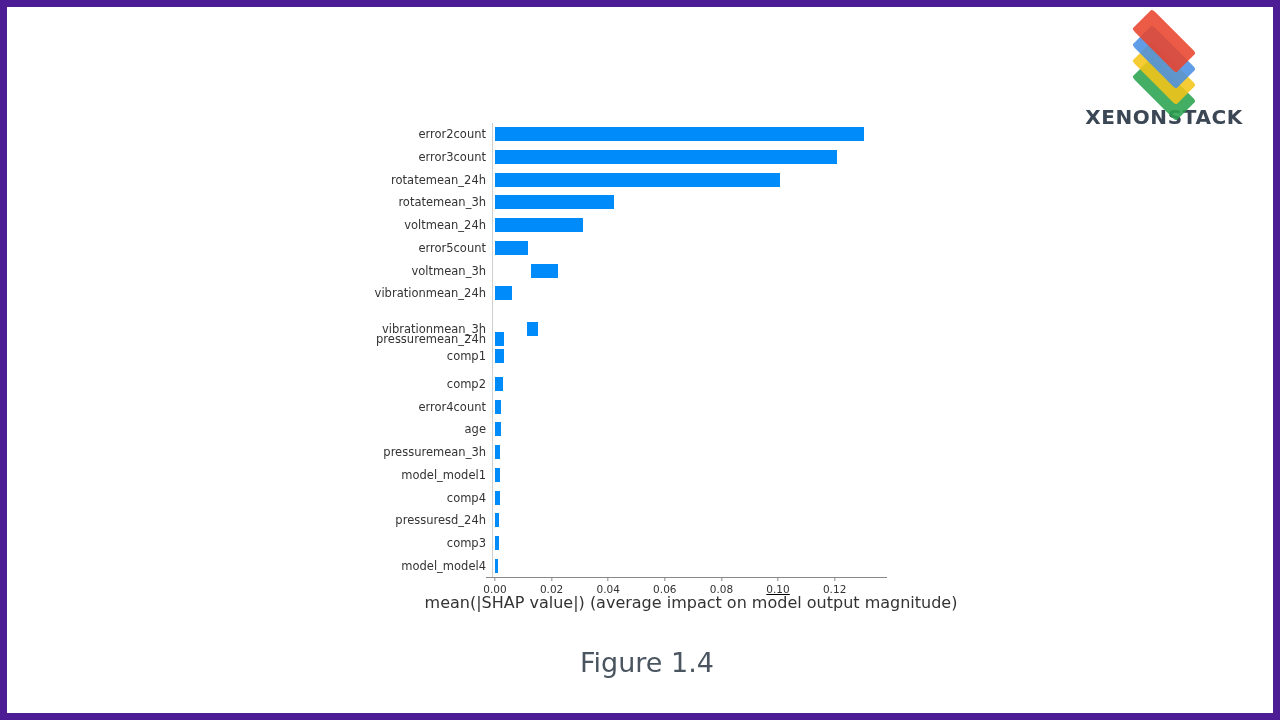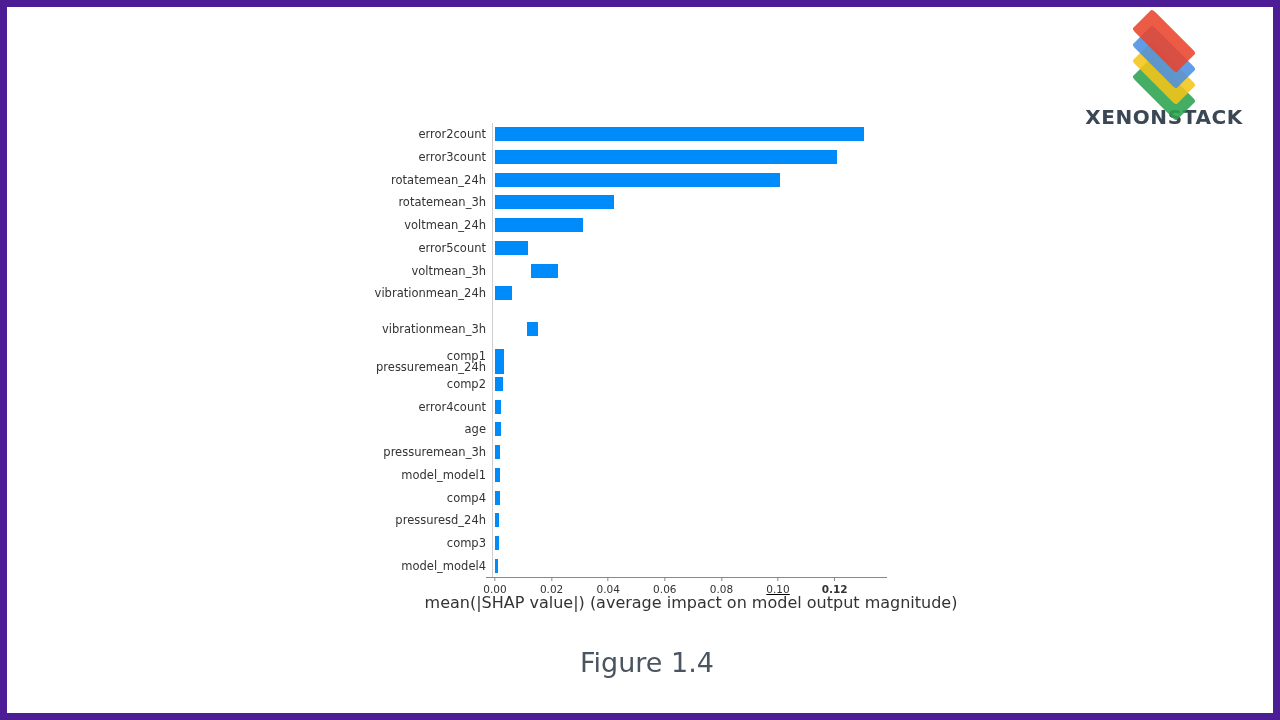--- a/index.html
+++ b/index.html
@@ -220,21 +220,21 @@
             <div class="bar" style="width: 26.8881px; background: rgb(0, 139, 251);"></div>
           </div>
           <div class="bar-row" style="top: 158.9px; height: 22.7px;">
             <div class="bar-label">vibrationmean_24h</div>
             <div class="bar" style="width: 16.9819px; background: rgb(0, 139, 251);"></div>
           </div>
           <div class="bar-row" style="top: 195px; height: 22.7px; padding-left: 32px;">
             <div class="bar-label">vibrationmean_3h</div>
             <div class="bar" style="width: 11.0383px; background: rgb(0, 139, 251);"></div>
           </div>
-          <div class="bar-row" style="top: 204.3px; height: 22.7px; margin-top: 28px;">
+          <div class="bar-row" style="top: 204.3px; height: 22.7px;">
             <div class="bar-label">pressuremean_24h</div>
             <div class="bar" style="width: 9.05704px; background: rgb(0, 139, 251);"></div>
           </div>
           <div class="bar-row" style="top: 222px; height: 22.7px;">
             <div class="bar-label">comp1</div>
             <div class="bar" style="width: 8.77401px; background: rgb(0, 139, 251);"></div>
           </div>
           <div class="bar-row" style="top: 249.7px; height: 22.7px;">
             <div class="bar-label">comp2</div>
             <div class="bar" style="width: 7.92491px; background: rgb(0, 139, 251);"></div>
@@ -293,21 +293,21 @@
           <div class="txt">0.06</div>
         </div>
         <div class="tick" style="left: 229.426px;">
           <div class="mark"></div>
           <div class="txt">0.08</div>
         </div>
         <div class="tick" style="left: 286.032px; text-decoration: underline;">
           <div class="mark"></div>
           <div class="txt">0.10</div>
         </div>
-        <div class="tick" style="left: 342.639px; font-weight: bold;">
+        <div class="tick" style="left: 342.639px;">
           <div class="mark"></div>
           <div class="txt">0.12</div>
         </div>
       </div>
 
     <div class="x-title" style="left: 684px; transform: translateX(-50%); width: auto;">mean(|SHAP value|) (average impact on model output magnitude)</div>
   </div>
 
   <div class="figure-caption">Figure 1.4</div>
 

